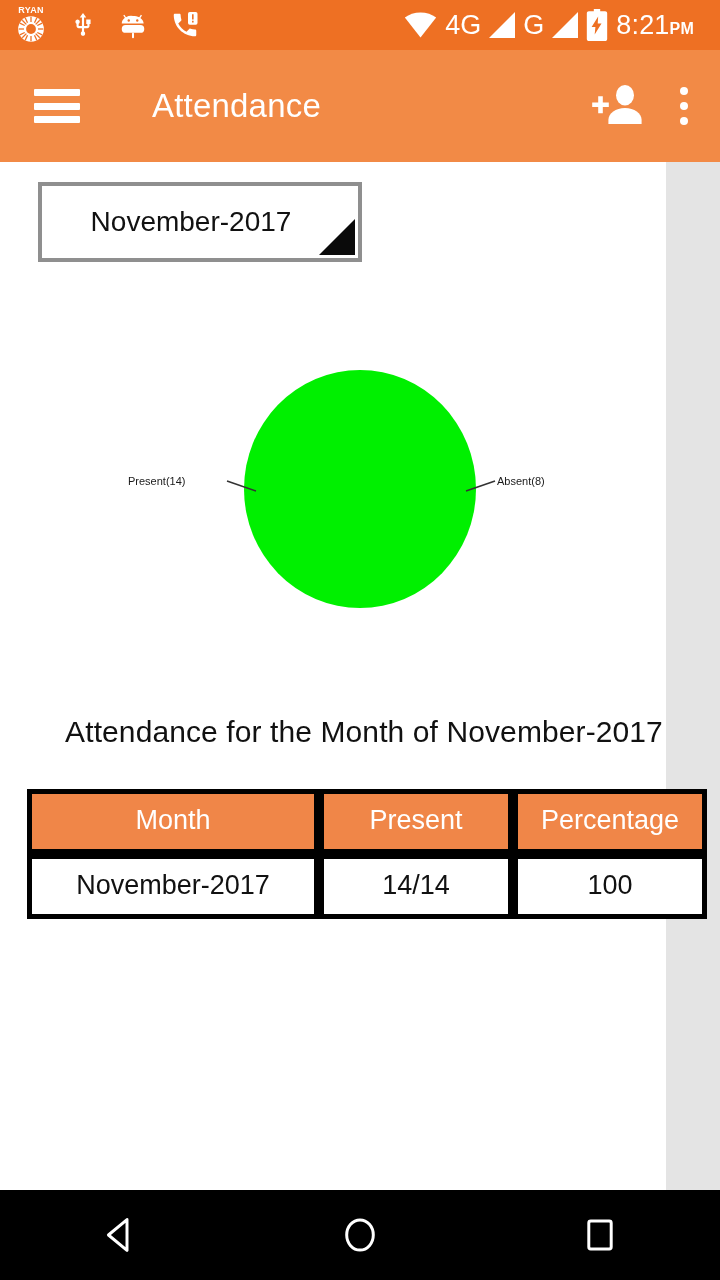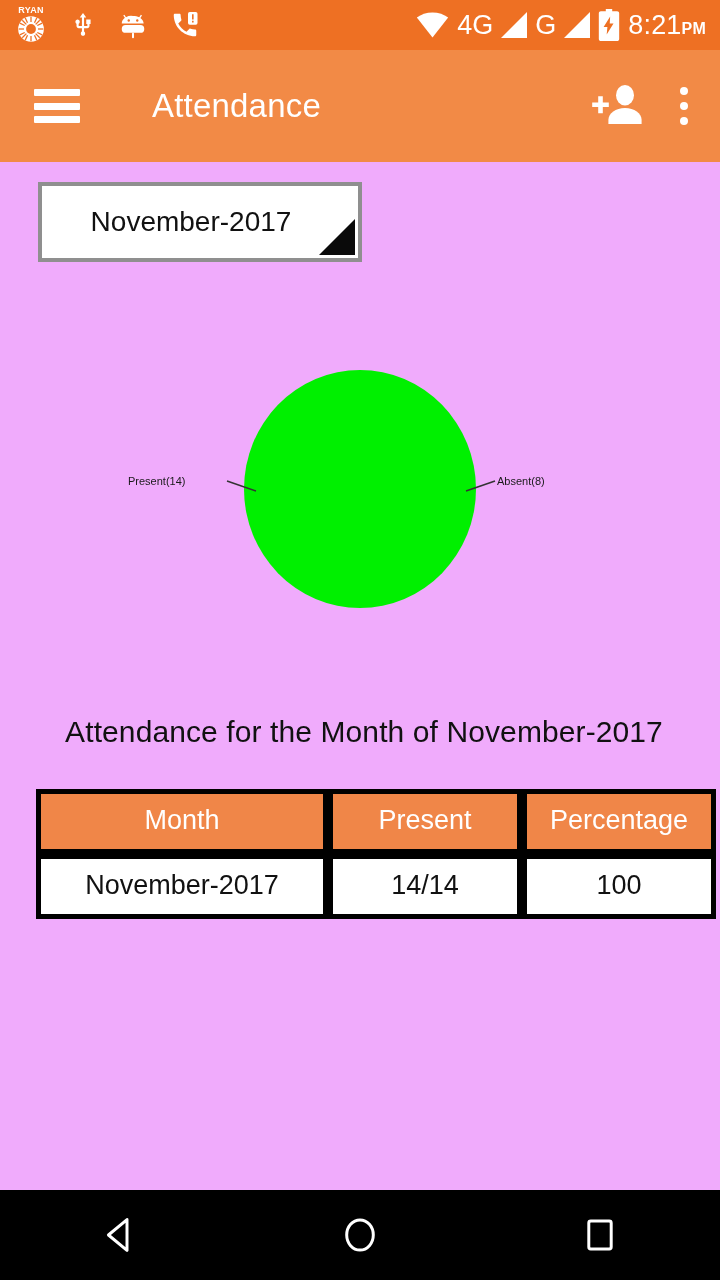--- a/index.html
+++ b/index.html
@@ -2,30 +2,30 @@
 <html><head>
 <meta charset="utf-8">
 <style>
   * { margin:0; padding:0; box-sizing:border-box; }
   html, body {
     width:720px; height:1280px;
     font-family:"Liberation Sans", sans-serif;
     background:#e4e4e4;
     overflow:hidden;
   }
-  #screen { position:relative; width:720px; height:1280px; background:#f0abfc; }
+  #screen { position:relative; width:666px; height:1280px; background:#ffffff; }
 
   
   #statusbar {
     position:absolute; left:0; top:0; width:720px; height:50px;
     background:#ee7023; display:flex; align-items:center;
   }
   #status-left { display:flex; align-items:center; gap:22px; padding-left:14px; }
   #status-right {
-    margin-left:auto; display:flex; align-items:center; gap:8px; padding-right:14px;
+    margin-left:auto; display:flex; align-items:center; gap:8px; padding-right:26px;
   }
   .sb-icon { display:block; }
   #ryan-logo {
     position:relative; width:34px; height:38px; color:#fff;
     display:flex; flex-direction:column; align-items:center; justify-content:flex-start;
   }
   #ryan-logo .ryan-word {
     font-size:9px; font-weight:bold; letter-spacing:.3px; line-height:9px;
     font-family:"Liberation Sans", sans-serif;
   }
@@ -90,21 +90,21 @@
   #leaders { position:absolute; left:0; top:0; width:720px; height:380px; }
 
   
   #table-heading {
     position:absolute; left:4px; top:715px; width:720px;
     text-align:center; font-size:30px; color:#111; letter-spacing:.1px;
   }
 
   
   #att-table {
-    position:absolute; left:36px; top:789px; width:680px;
+    position:absolute; left:27px; top:789px; width:680px;
     border-collapse:separate; border-spacing:0;
     background:#000;
   }
   #att-table td, #att-table th {
     border:5px solid #000; text-align:center; font-weight:400;
   }
   #att-table thead th {
     background:#f08648; color:#fff; font-size:27px; padding:11px 4px 13px;
   }
   #att-table tbody td {

